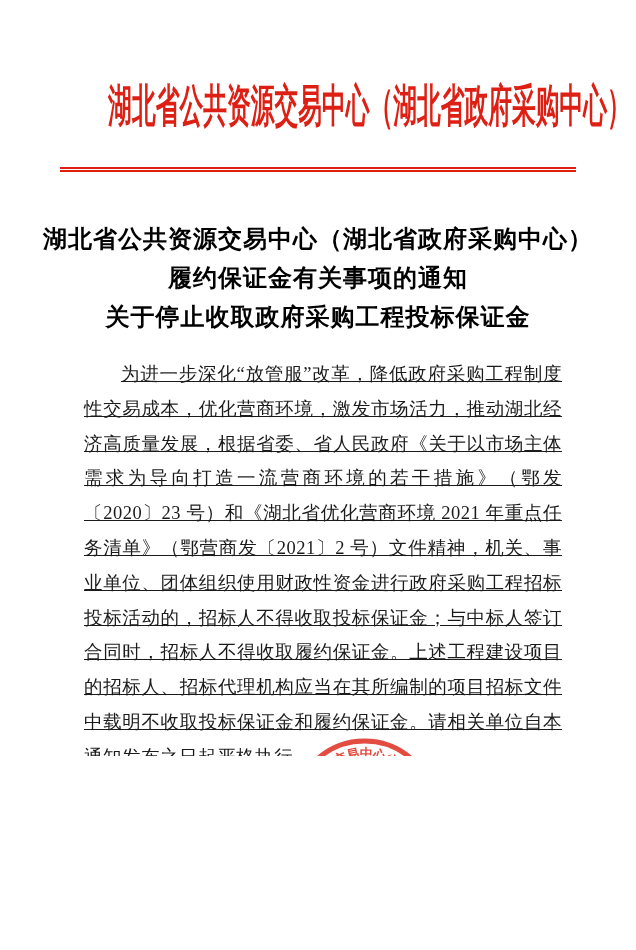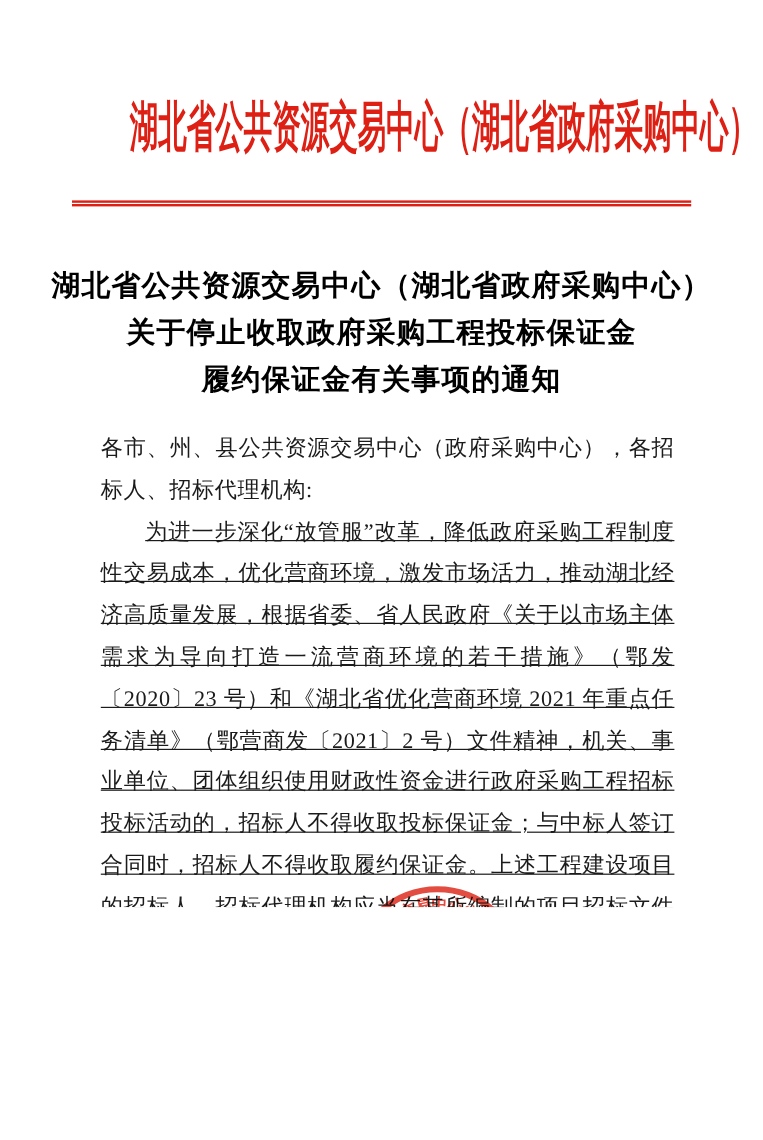--- a/index.html
+++ b/index.html
@@ -101,26 +101,25 @@
 </head>
 <body>
 
 <div class="page">
 
   <div class="letterhead-title">湖北省公共资源交易中心（湖北省政府采购中心）</div>
   <div class="rule rule-top"></div>
 
   <div class="doc-title">
     <div>湖北省公共资源交易中心（湖北省政府采购中心）</div>
+    <div>履约保证金有关事项的通知</div>
     <div>关于停止收取政府采购工程投标保证金</div>
-    <div>履约保证金有关事项的通知</div>
   </div>
 
   <div class="body-text">
-    <p class="salutation">各市、州、县公共资源交易中心（政府采购中心），各招标人、招标代理机构:</p>
     <p class="para">为进一步深化“放管服”改革，降低政府采购工程制度性交易成本，优化营商环境，激发市场活力，推动湖北经济高质量发展，根据省委、省人民政府《关于以市场主体需求为导向打造一流营商环境的若干措施》（鄂发〔2020〕23 号）和《湖北省优化营商环境 2021 年重点任务清单》（鄂营商发〔2021〕2 号）文件精神，机关、事业单位、团体组织使用财政性资金进行政府采购工程招标投标活动的，招标人不得收取投标保证金；与中标人签订合同时，招标人不得收取履约保证金。上述工程建设项目的招标人、招标代理机构应当在其所编制的项目招标文件中载明不收取投标保证金和履约保证金。请相关单位自本通知发布之日起严格执行。</p>
   </div>
 
   <div class="sign-block">
     <div class="sign-name">湖北省公共资源交易中心（湖北省政府采购中心）</div>
     <div class="sign-date">2021 年 2 月 22 日</div>
   </div>
 
   <svg class="seal" viewBox="0 0 147 143">
     <ellipse cx="73.5" cy="71" rx="69" ry="67" fill="none" stroke-width="5" stroke="#e03325"></ellipse>

